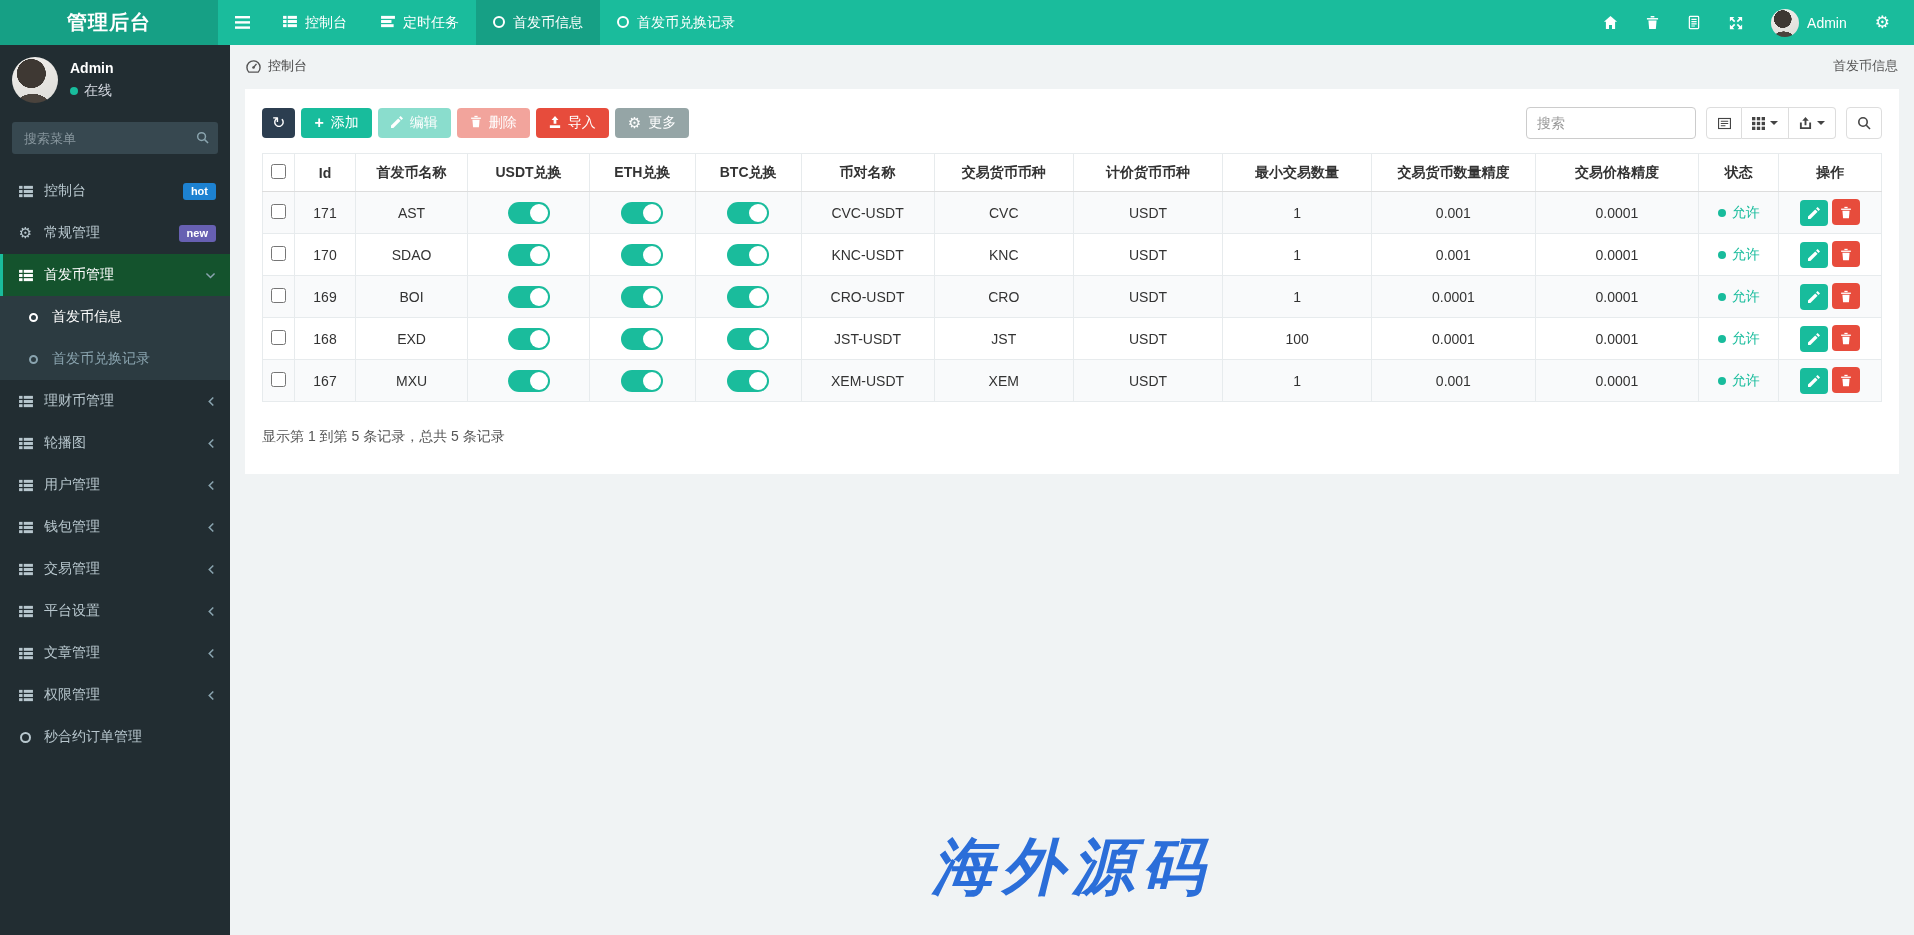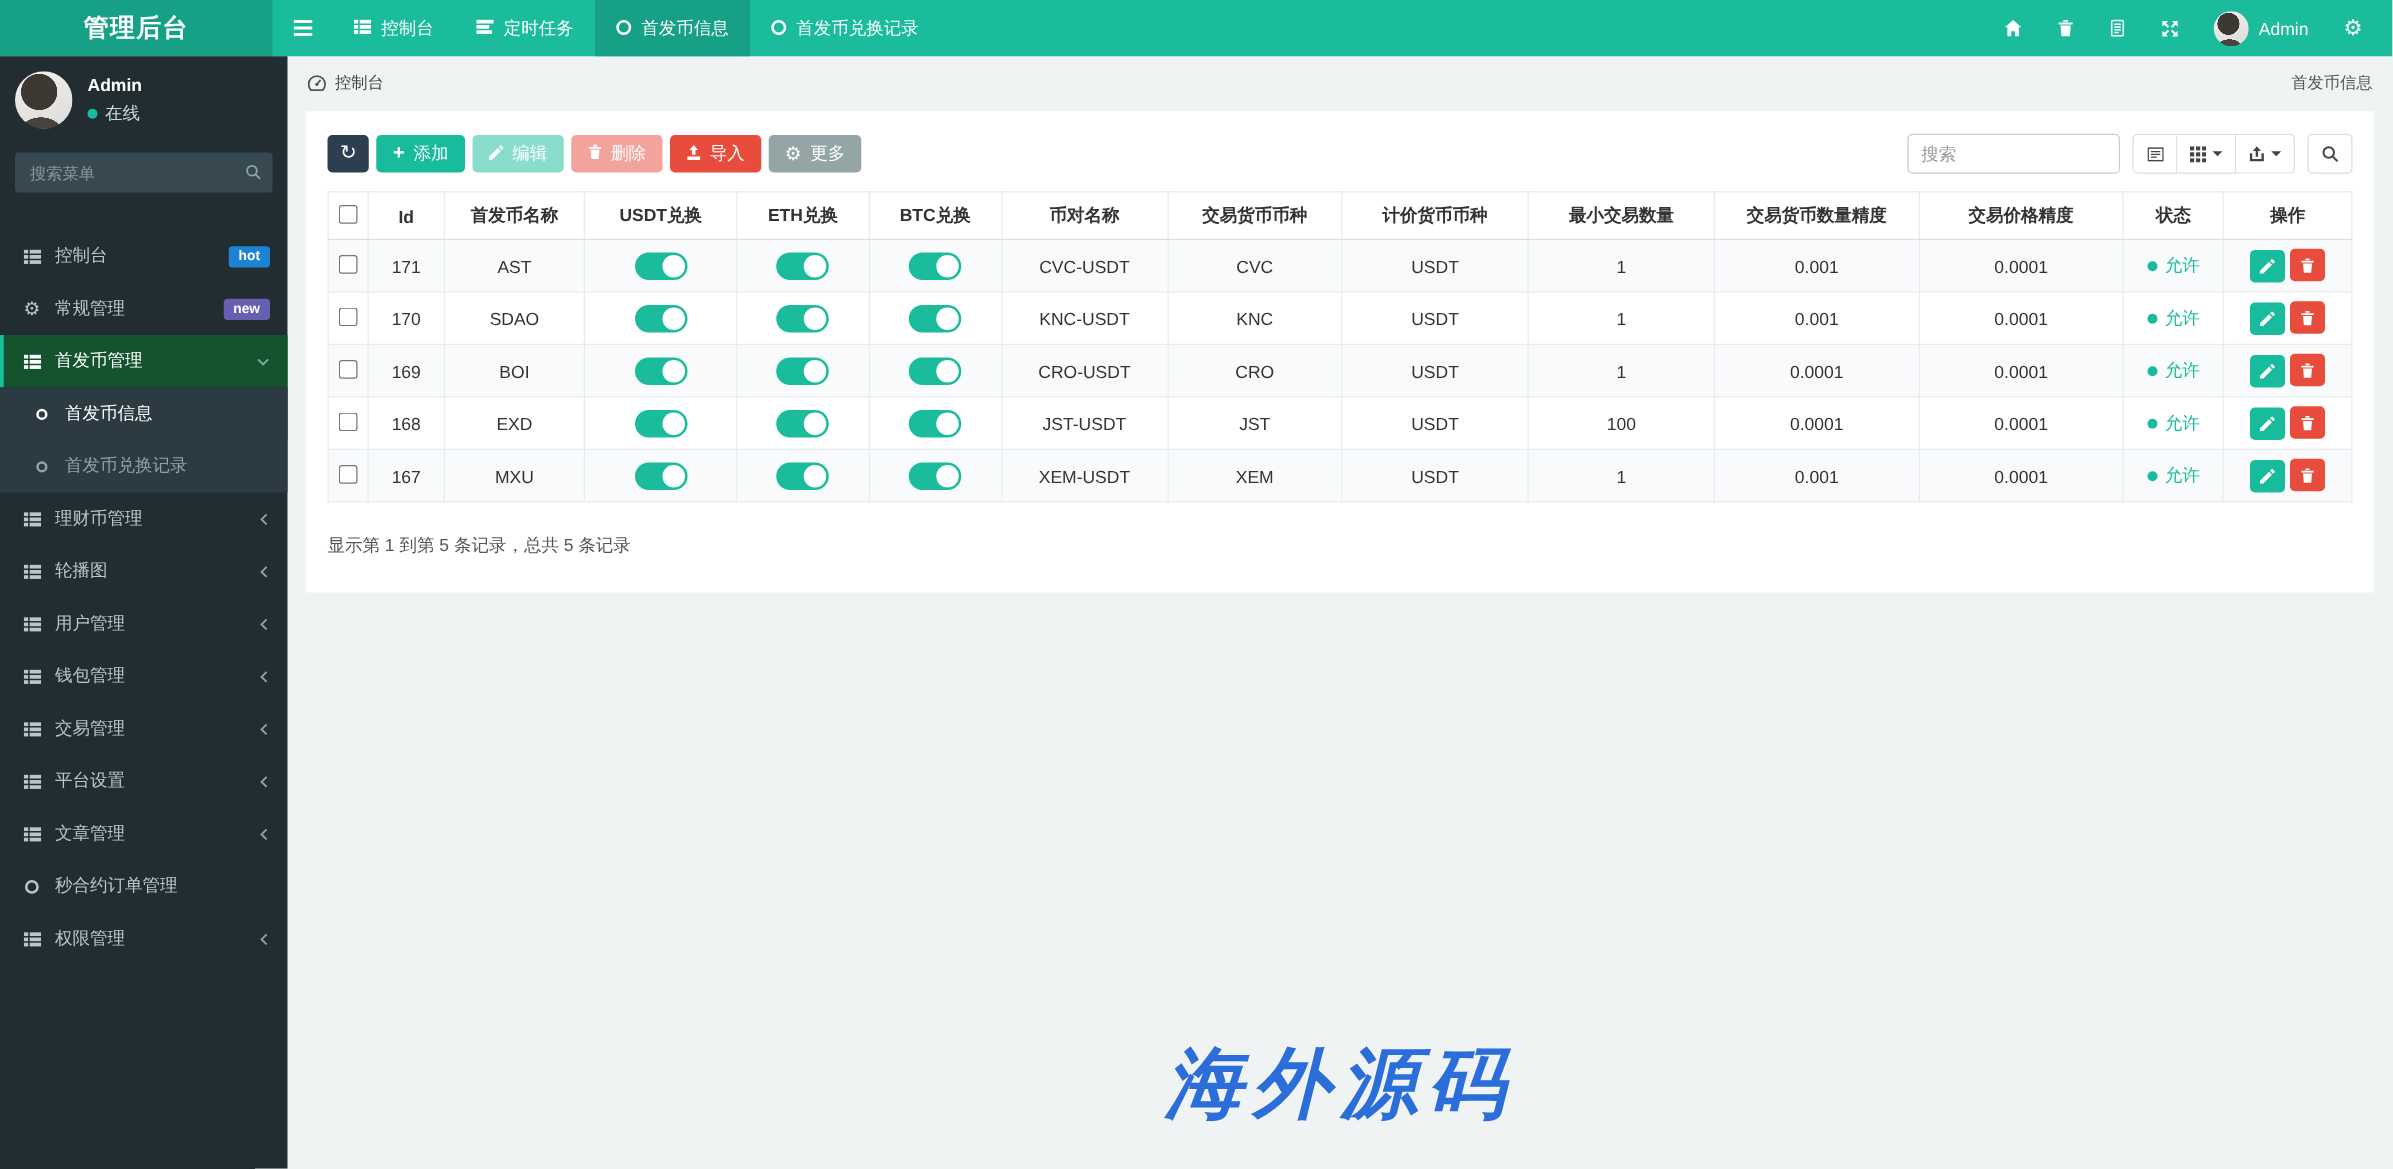--- a/index.html
+++ b/index.html
@@ -34,21 +34,21 @@
 
   
   .frame { display:flex; height:890px; }
 
   
   .sidebar { width:230px; flex:none; background:#222d32; color:#b8c7ce; }
   .user-panel { display:flex; gap:12px; padding:12px 12px 10px; align-items:center; }
   .user-name { color:#fff; font-weight:bold; font-size:14px; margin-bottom:6px; }
   .user-status { font-size:14px; color:#d2d6de; display:flex; align-items:center; gap:6px; }
   .dot { width:8px; height:8px; border-radius:50%; background:#18bc9c; display:inline-block; }
-  .side-search { margin:9px 12px 30px; position:relative; }
+  .side-search { margin:9px 12px 16px; position:relative; }
   .side-search input { width:100%; height:32px; background:#374850; border:none; border-radius:3px;
       color:#ccc; font-size:13px; padding:0 32px 0 12px; outline:none; }
   .side-search input::placeholder { color:#88979e; }
   .side-search .mag { position:absolute; right:9px; top:9px; color:#8aa4ae; }
 
   .menu { list-style:none; }
   .menu-item { height:42px; display:flex; align-items:center; gap:11px; padding:0 14px 0 15px;
       font-size:14px; cursor:pointer; border-left:3px solid transparent; }
   .menu-item .mi-icon { width:15px; display:flex; justify-content:center; color:inherit; flex:none; }
   .menu-item .arrow { margin-left:auto; color:#8aa4af; display:flex; }
@@ -390,41 +390,41 @@
           </span>
           <span>文章管理</span>
           <span class="arrow">
             <svg width="9" height="11" viewBox="0 0 10 12" fill="none" stroke="currentColor" stroke-width="1.7">
               <path d="M7 1.5L2.5 6 7 10.5"></path>
             </svg>
           </span>
         </li>
         <li class="menu-item">
           <span class="mi-icon">
-            <span class="ring big"></span>
-          </span>
-          <span>秒合约订单管理</span>
-        </li>
-        <li class="menu-item">
-          <span class="mi-icon">
             <svg width="14" height="13" viewBox="0 0 16 15" fill="currentColor">
               <rect x="0" y="1" width="4" height="3.4"></rect>
               <rect x="5.4" y="1" width="10.6" height="3.4"></rect>
               <rect x="0" y="5.8" width="4" height="3.4"></rect>
               <rect x="5.4" y="5.8" width="10.6" height="3.4"></rect>
               <rect x="0" y="10.6" width="4" height="3.4"></rect>
               <rect x="5.4" y="10.6" width="10.6" height="3.4"></rect>
             </svg>
           </span>
           <span>权限管理</span>
           <span class="arrow">
             <svg width="9" height="11" viewBox="0 0 10 12" fill="none" stroke="currentColor" stroke-width="1.7">
               <path d="M7 1.5L2.5 6 7 10.5"></path>
             </svg>
           </span>
+        </li>
+        <li class="menu-item">
+          <span class="mi-icon">
+            <span class="ring big"></span>
+          </span>
+          <span>秒合约订单管理</span>
         </li>
       </ul>
   </div>
 
   <div class="main">
     <div class="content-header">
       <svg width="15" height="15" viewBox="0 0 16 16">
         <path d="M8 2a7 7 0 0 0-7 7c0 1.9.8 3.7 2 5h10a7 7 0 0 0 2-5 7 7 0 0 0-7-7z" fill="none" stroke="#555" stroke-width="1.5"></path>
         <path d="M8 9L11.2 5.2" stroke="#555" stroke-width="1.5"></path>
           <circle cx="8" cy="9" r="1.4" fill="#555"></circle>

